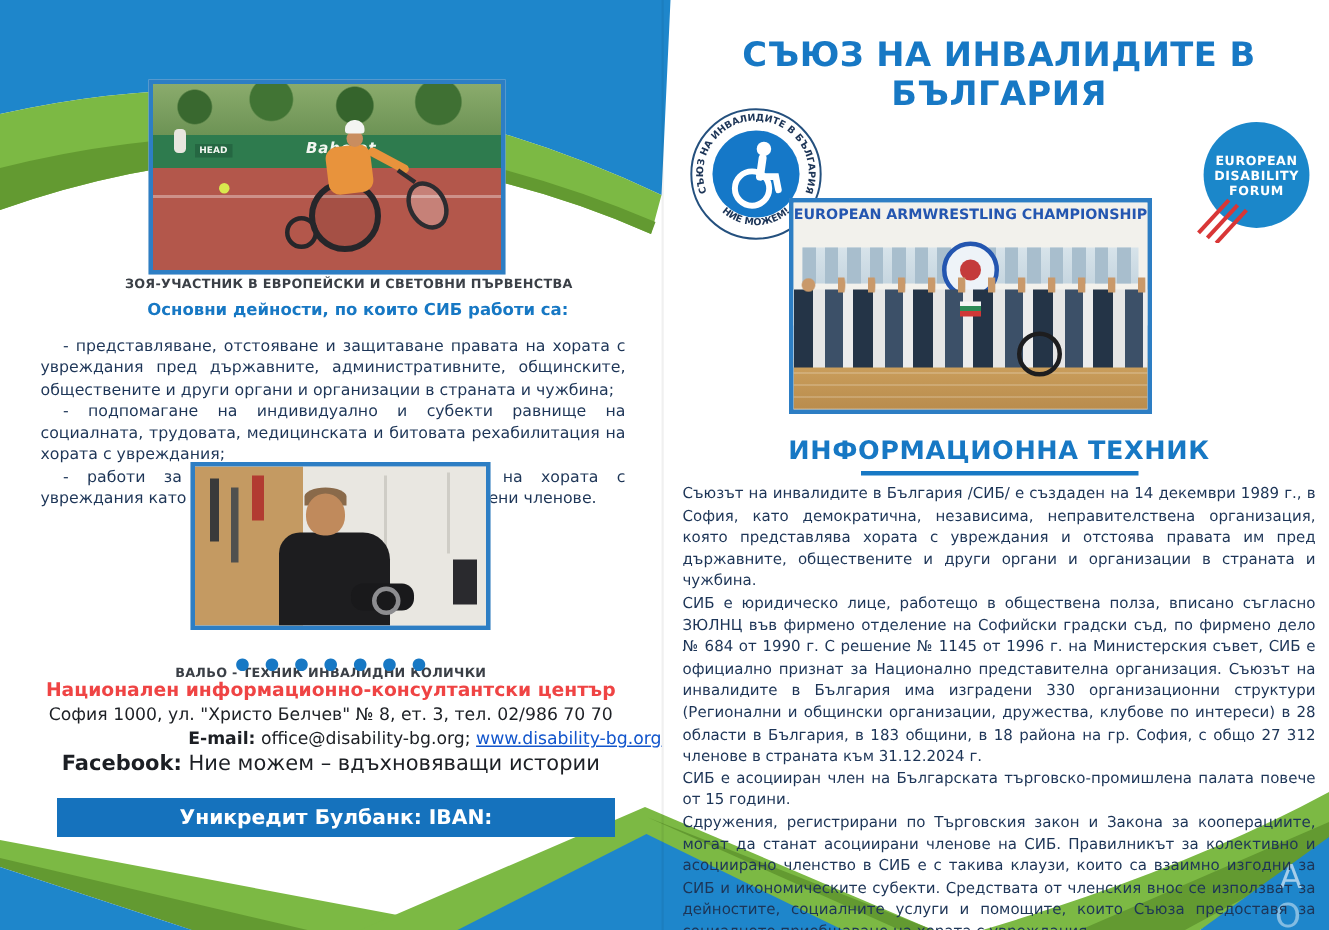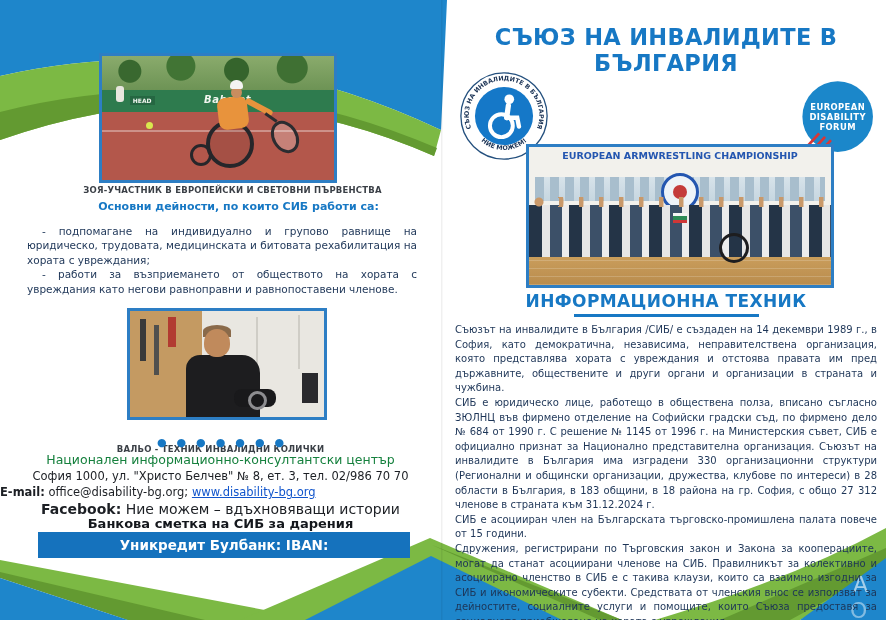--- a/index.html
+++ b/index.html
@@ -19,39 +19,39 @@
   #photo-tennis{left:99px;top:53px;width:238px;height:130px;}
   #caption-tennis{top:185px;margin-left:24px;}
   #activities-heading{top:200px;font-size:11px;margin-left:36px;}
   #activities{position:absolute;left:27px;top:224px;width:390px;font-size:10.5px;line-height:1.38;
               color:#1d3557;text-align:justify;}
   #activities p{margin:0;text-indent:15px;}
   #photo-workshop{left:127px;top:308px;width:200px;height:112px;}
   #caption-workshop{top:444px;}
   #dots{position:absolute;left:0;right:0;top:436px;text-align:center;color:#1778c4;font-size:11px;
         letter-spacing:10px;padding-left:10px;}
-  #contact-name{position:absolute;left:0;right:0;top:452px;text-align:center;font-weight:normal;
-                font-size:12.5px;color:#15803d;}
+  #contact-name{position:absolute;left:0;right:0;top:452px;text-align:center;font-weight:bold;
+                font-size:12.5px;color:#ef4444;}
   #contact-address{position:absolute;left:0;right:0;top:469px;text-align:center;font-size:11.5px;color:#1c1f24;}
-  #contact-email{position:absolute;left:0;right:0;top:485px;text-align:left;font-size:11.5px;color:#1c1f24;}
+  #contact-email{position:absolute;left:0;right:0;top:485px;text-align:right;font-size:11.5px;color:#1c1f24;}
   #contact-facebook{position:absolute;left:0;right:0;top:501px;text-align:center;font-size:14px;color:#1c1f24;}
   .b{font-weight:bold;}
   #website-link{color:#1155cc;text-decoration:underline;}
   #bank-heading{position:absolute;left:0;right:0;top:516px;text-align:center;font-weight:bold;
                 font-size:13px;color:#14171c;}
   #iban-bar{position:absolute;left:38px;top:532px;width:372px;height:26px;line-height:26px;
             background:#1572bd;color:#ffffff;font-weight:bold;font-size:13.5px;text-align:center;}
 
   
   #main-title{top:24px;font-size:22.5px;letter-spacing:.3px;}
   #subtitle{position:absolute;left:0;right:0;top:54px;text-align:center;font-weight:bold;
             font-size:10.5px;color:#1d3557;}
   #sib-logo{position:absolute;left:14px;top:72px;}
   #edf-badge{position:absolute;left:348px;top:78px;}
-  #photo-team{left:80px;top:144px;width:308px;height:144px;text-decoration:underline;}
+  #photo-team{left:80px;top:132px;width:242px;height:144px;text-decoration:underline;}
   #brochure-heading{top:291px;font-size:17px;letter-spacing:.4px;}
   #brochure-underline{position:absolute;left:50%;top:314px;width:185px;height:3px;margin-left:-92px;
                       background:#1778c4;}
   #right-body{position:absolute;left:9px;top:323px;width:422px;font-size:10px;line-height:1.46;
               color:#1d3557;text-align:justify;}
   #right-body p{margin:0;}
 
   
   .t-trees{position:absolute;left:0;top:0;right:0;height:34px;background:
     radial-gradient(circle at 12% 45%, #39682f 11px, rgba(0,0,0,0) 12px),
@@ -160,21 +160,22 @@
       <div class="t-arm"></div>
       <div class="t-head"></div>
       <div class="t-cap"></div>
       <div class="t-racket-handle"></div>
       <div class="t-racket"></div>
     </div>
     <div class="caption" id="caption-tennis">ЗОЯ-УЧАСТНИК В ЕВРОПЕЙСКИ И СВЕТОВНИ ПЪРВЕНСТВА</div>
 
     <div class="blue-heading" id="activities-heading">Основни дейности, по които СИБ работи са:</div>
     <div id="activities">
-      <p>- подпомагане на индивидуално и групово равнище на юридическо, трудовата, медицинската и битовата рехабилитация на хората с увреждания;</p>
+      <p>- представляване, отстояване и защитаване правата на хората с увреждания пред държавните, административните, общинските, обществените и други органи и организации в страната и чужбина;</p>
+      <p>- подпомагане на индивидуално и субекти равнище на социалната, трудовата, медицинската и битовата рехабилитация на хората с увреждания;</p>
       <p>- работи за възприемането от обществото на хората с увреждания като негови равноправни и равнопоставени членове.</p>
     </div>
 
     <div class="photo" id="photo-workshop">
       <div class="w-wall"></div>
       <div class="w-seam1"></div>
       <div class="w-seam2"></div>
       <div class="w-board"></div>
       <div class="w-tool1"></div>
       <div class="w-tool2"></div>
@@ -195,21 +196,20 @@
     <div id="contact-email">
       <span class="b">E-mail:</span>
       <span>office@disability-bg.org;</span>
       <span id="website-link">www.disability-bg.org</span>
     </div>
     <div id="contact-facebook">
       <span class="b">Facebook:</span>
       <span>Ние можем – вдъхновяващи истории</span>
     </div>
 
-    <div id="bank-heading">Банкова сметка на СИБ за дарения</div>
     <div id="iban-bar">Уникредит Булбанк: IBAN:  BG96UNCR70001525206554</div>
   </div>
 
   <div class="page" id="page-right">
 
     <div class="blue-heading" id="main-title">СЪЮЗ НА ИНВАЛИДИТЕ В БЪЛГАРИЯ</div>
 
     <svg id="sib-logo" width="88" height="88" viewBox="0 0 100 100">
       <defs>
         <path id="arcTop" d="M 12,62 A 40,40 0 1 1 88,62"></path>

